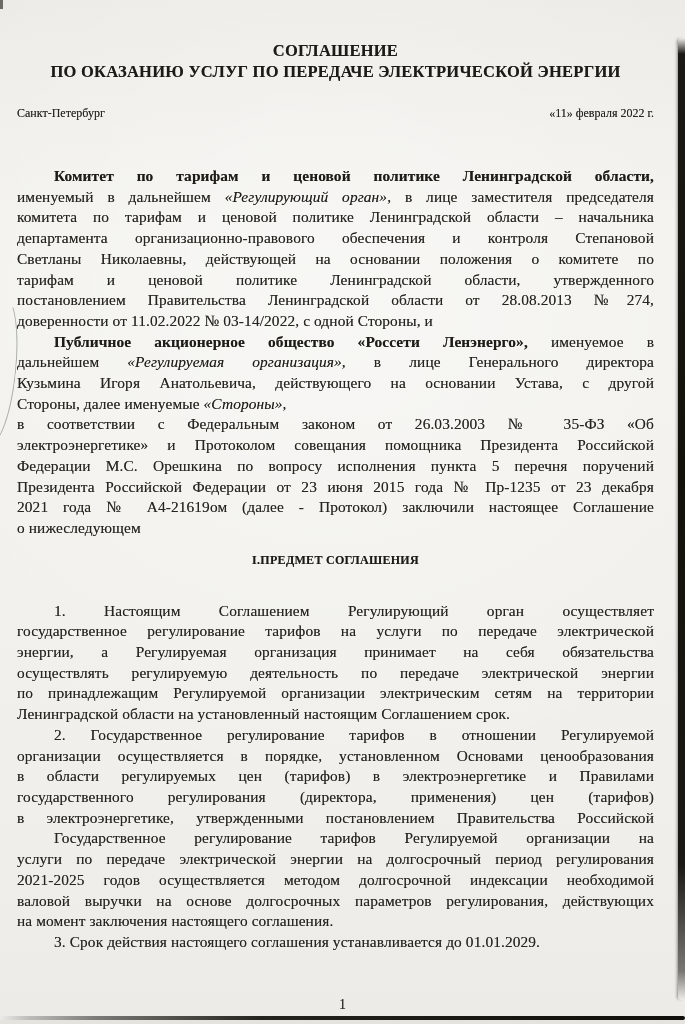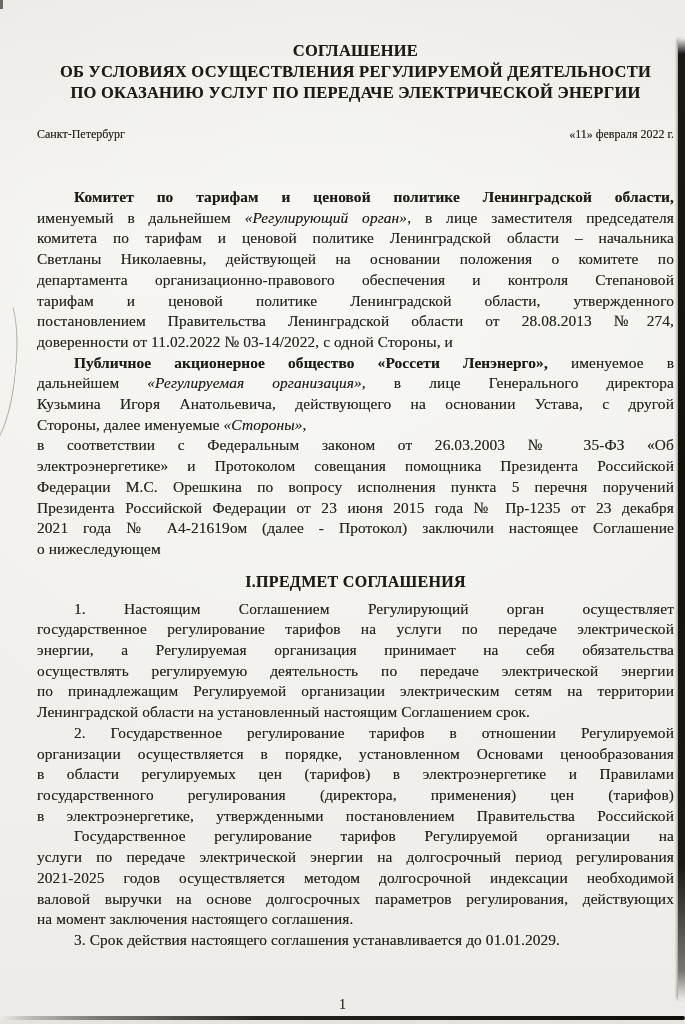--- a/index.html
+++ b/index.html
@@ -5,30 +5,30 @@
   html,body { margin:0; padding:0; background:#c9c8c4; }
   .page {
     position:relative; width:685px; height:1024px; overflow:hidden;
     background:
       radial-gradient(130% 80% at 48% 30%, rgba(255,255,255,.45), rgba(255,255,255,0) 60%),
       linear-gradient(180deg, #eceae6 0%, #f2f1ed 22%, #f0efeb 78%, #ecebe7 100%);
     font-family:"Liberation Serif","DejaVu Serif",serif;
     color:#26251f;
     text-shadow:0 0 .5px rgba(38,37,31,.55);
   }
-  .content { position:absolute; left:37px; top:40px; width:637px; }
+  .content { position:absolute; left:17px; top:40px; width:637px; }
   .title { text-align:center; font-weight:bold; font-size:16.5px; line-height:21px; letter-spacing:.25px; color:#1c1b16; }
   .dateline { display:flex; justify-content:space-between; margin-top:21px; font-size:12px; line-height:21px; }
   .bodytext { margin-top:42px; font-size:15.4px; line-height:20.7px; letter-spacing:.1px; }
   .ln { text-align:justify; text-justify:inter-word; }
   .jl { text-align-last:justify; }
   .ind { text-indent:37px; }
   .b  { font-weight:bold; color:#1d1c17; }
   .bi { font-weight:normal; font-style:italic; color:#1d1c17; }
-  .h1 { text-align:center; font-weight:bold; font-size:16px; letter-spacing:.3px; line-height:21px; margin:11px 0 7px 0; color:#1c1b16; }
+  .h1 { text-align:center; font-weight:bold; font-size:12px; letter-spacing:.3px; line-height:21px; margin:11px 0 30px 0; color:#1c1b16; }
   .pagenum { position:absolute; left:0; width:685px; top:997px; text-align:center; font-size:14px; color:#2a2923; }
   .edge-right {
     position:absolute; right:0; top:38px; width:7px; height:962px;
     background:linear-gradient(to bottom, rgba(24,23,19,0) 0, #1a1915 16px, #121109 45%, #1a1915 86%, rgba(24,23,19,.55) 97%, rgba(24,23,19,0) 100%);
     box-shadow:-2px 0 3px -1px rgba(26,25,21,.45);
     border-radius:3px 0 0 3px;
   }
   .edge-bottom {
     position:absolute; left:0; right:0; top:1016px; height:4px;
     background:linear-gradient(to right, rgba(30,29,25,0) 0, rgba(30,29,25,.22) 4%, rgba(30,29,25,.55) 14%, #24231e 38%, #16150f 78%, #100f0b 100%);
@@ -44,37 +44,36 @@
 </style>
 </head>
 <body>
 
 <div class="page">
 
   <div class="content">
 
     <div class="title">
       <div>СОГЛАШЕНИЕ</div>
-      <div>ОБ УСЛОВИЯХ ОСУЩЕСТВЛЕНИЯ РЕГУЛИРУЕМОЙ ДЕЯТЕЛЬНОСТИ</div>
       <div>ПО ОКАЗАНИЮ УСЛУГ ПО ПЕРЕДАЧЕ ЭЛЕКТРИЧЕСКОЙ ЭНЕРГИИ</div>
     </div>
 
     <div class="dateline">
       <span>Санкт-Петербург</span>
       <span>«11» февраля 2022 г.</span>
     </div>
 
     <div class="bodytext">
 
       <div>
         <div class="ln jl ind b">Комитет по тарифам и ценовой политике Ленинградской области,</div>
         <div class="ln jl"><span>именуемый в дальнейшем </span><span class="bi">«Регулирующий орган»</span><span>, в лице заместителя председателя</span></div>
         <div class="ln jl">комитета по тарифам и ценовой политике Ленинградской области – начальника</div>
+        <div class="ln jl">департамента организационно-правового обеспечения и контроля Степановой</div>
         <div class="ln jl">Светланы Николаевны, действующей на основании положения о комитете по</div>
-        <div class="ln jl">департамента организационно-правового обеспечения и контроля Степановой</div>
         <div class="ln jl">тарифам и ценовой политике Ленинградской области, утвержденного</div>
         <div class="ln jl">постановлением Правительства Ленинградской области от 28.08.2013 №274,</div>
         <div class="ln">доверенности от 11.02.2022 № 03-14/2022, с одной Стороны, и</div>
       </div>
 
       <div>
         <div class="ln jl ind"><span class="b">Публичное акционерное общество «Россети Ленэнерго»,</span><span> именуемое в</span></div>
         <div class="ln jl"><span>дальнейшем </span><span class="bi">«Регулируемая организация»,</span><span> в лице Генерального директора</span></div>
         <div class="ln jl">Кузьмина Игоря Анатольевича, действующего на основании Устава, с другой</div>
         <div class="ln"><span>Стороны, далее именуемые </span><span class="bi">«Стороны»,</span></div>

